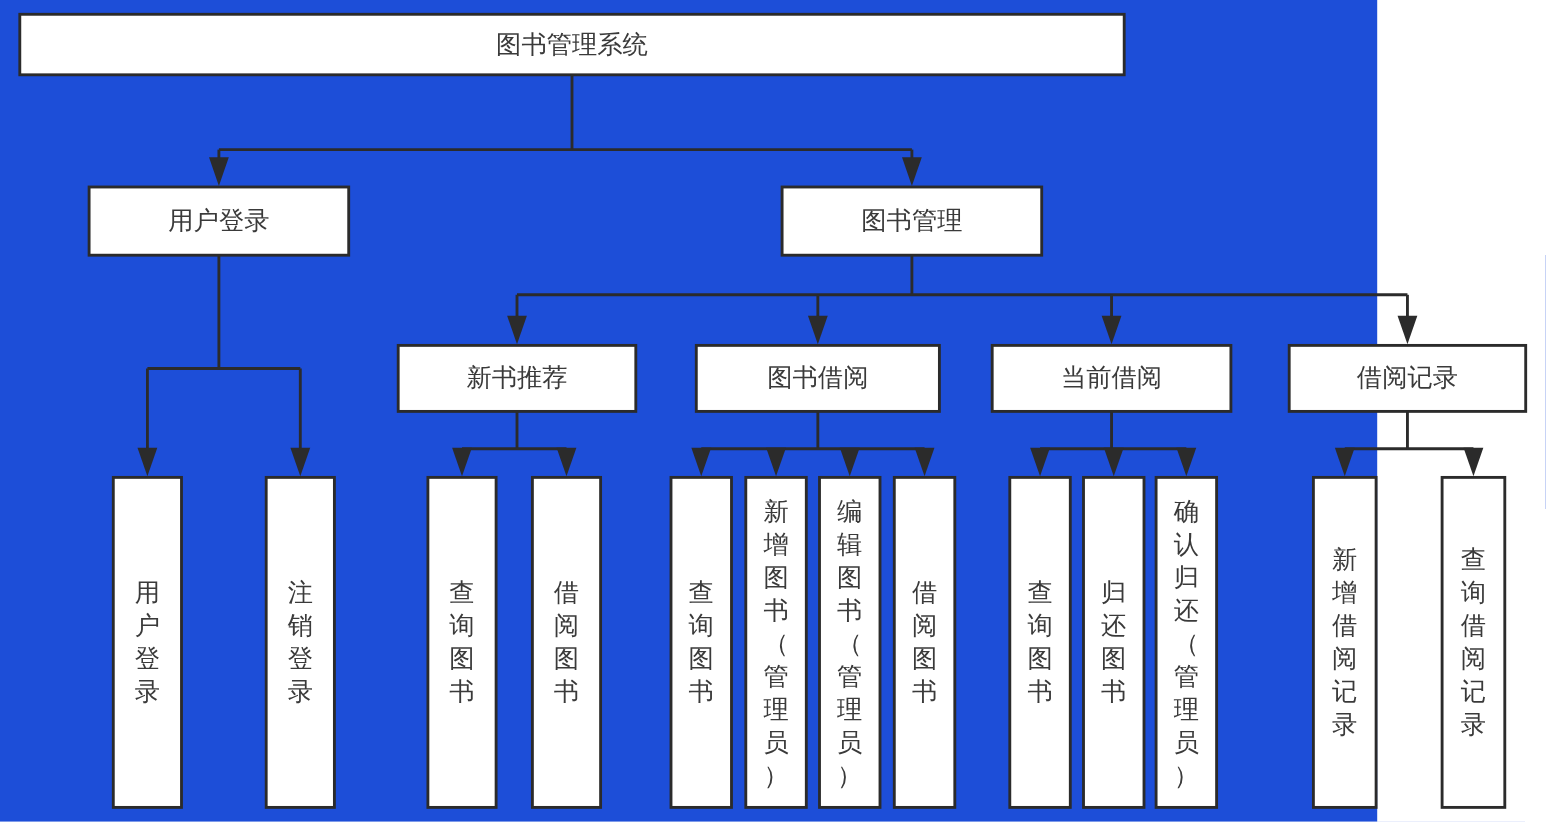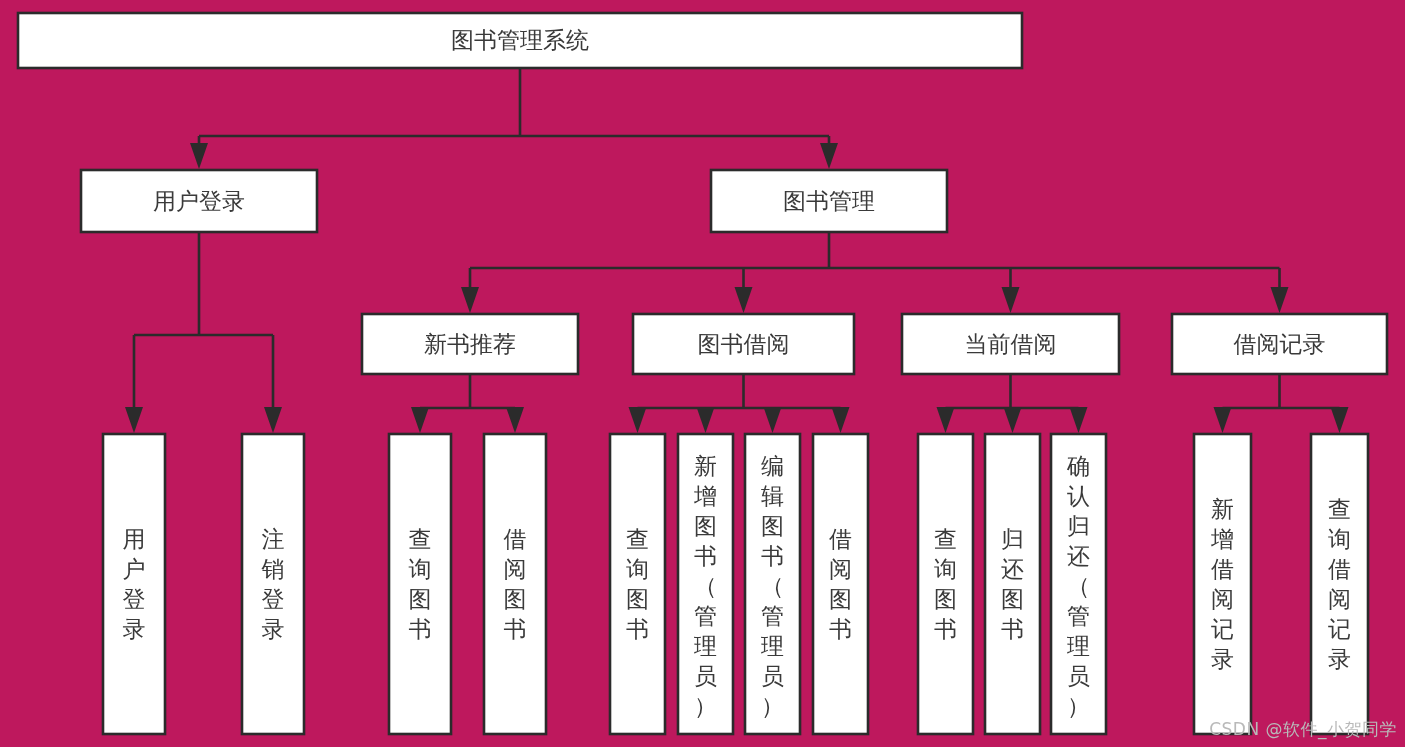--- a/index.html
+++ b/index.html
@@ -8,23 +8,23 @@
     background: #ffffff;
   }
   body {
     width: 1405px;
     height: 747px;
     font-family: "DejaVu Sans", "Liberation Sans", sans-serif;
     overflow: hidden;
   }
   #diagram-root {
     position: relative;
-    width: 1405px;
+    width: 1252px;
     height: 747px;
-    background: #be185d;
+    background: #1d4ed8;
   }
   svg.tree-svg {
     position: absolute;
     left: 0;
     top: 0;
     width: 1405px;
     height: 747px;
   }
   .node-rect {
     fill: #ffffff;
@@ -194,14 +194,13 @@
         <g>
           <rect x="1194" y="434" width="57" height="300" class="node-rect"></rect>
           <text x="1222.5" class="node-label" font-size="23px" text-anchor="middle"><tspan x="1222.5" y="510">新</tspan><tspan x="1222.5" y="540">增</tspan><tspan x="1222.5" y="570">借</tspan><tspan x="1222.5" y="600">阅</tspan><tspan x="1222.5" y="630">记</tspan><tspan x="1222.5" y="660">录</tspan></text>
         </g>
         <g>
           <rect x="1311" y="434" width="57" height="300" class="node-rect"></rect>
           <text x="1339.5" class="node-label" font-size="23px" text-anchor="middle"><tspan x="1339.5" y="510">查</tspan><tspan x="1339.5" y="540">询</tspan><tspan x="1339.5" y="570">借</tspan><tspan x="1339.5" y="600">阅</tspan><tspan x="1339.5" y="630">记</tspan><tspan x="1339.5" y="660">录</tspan></text>
         </g>
       </g>
   </svg>
-  <div class="watermark">CSDN @软件_小贺同学</div>
 </div>
 
 </body></html>

